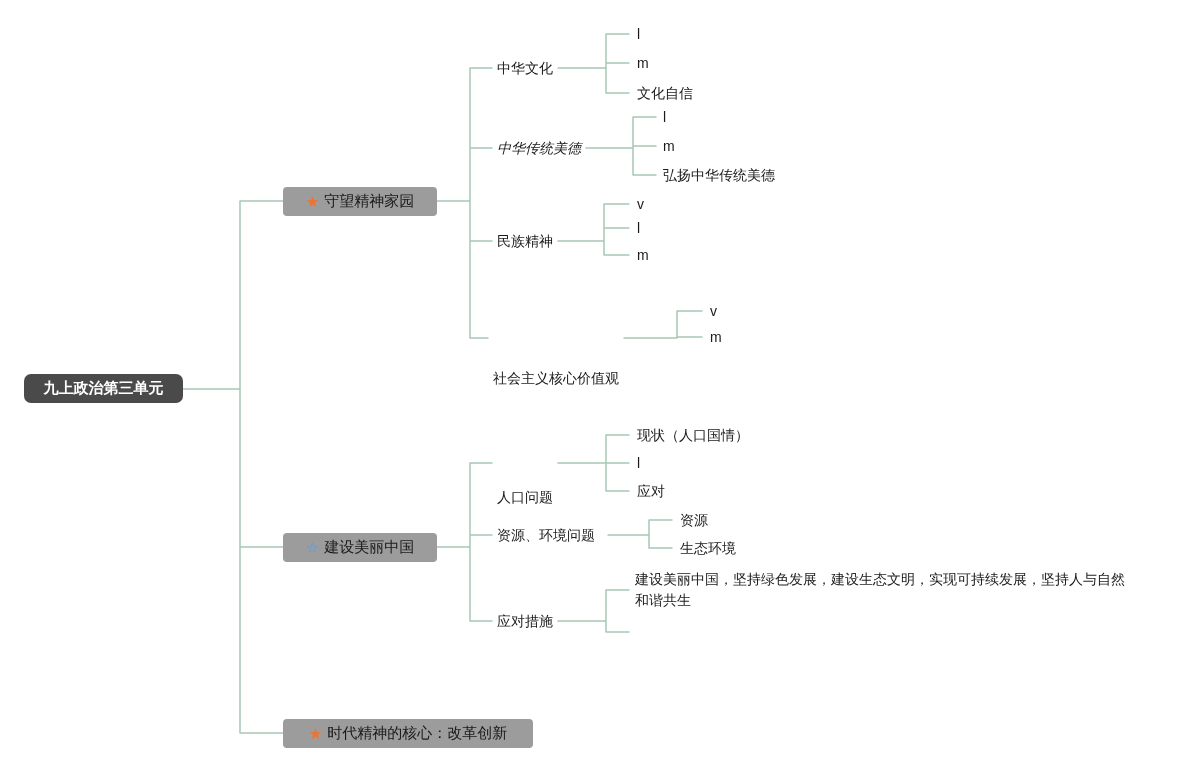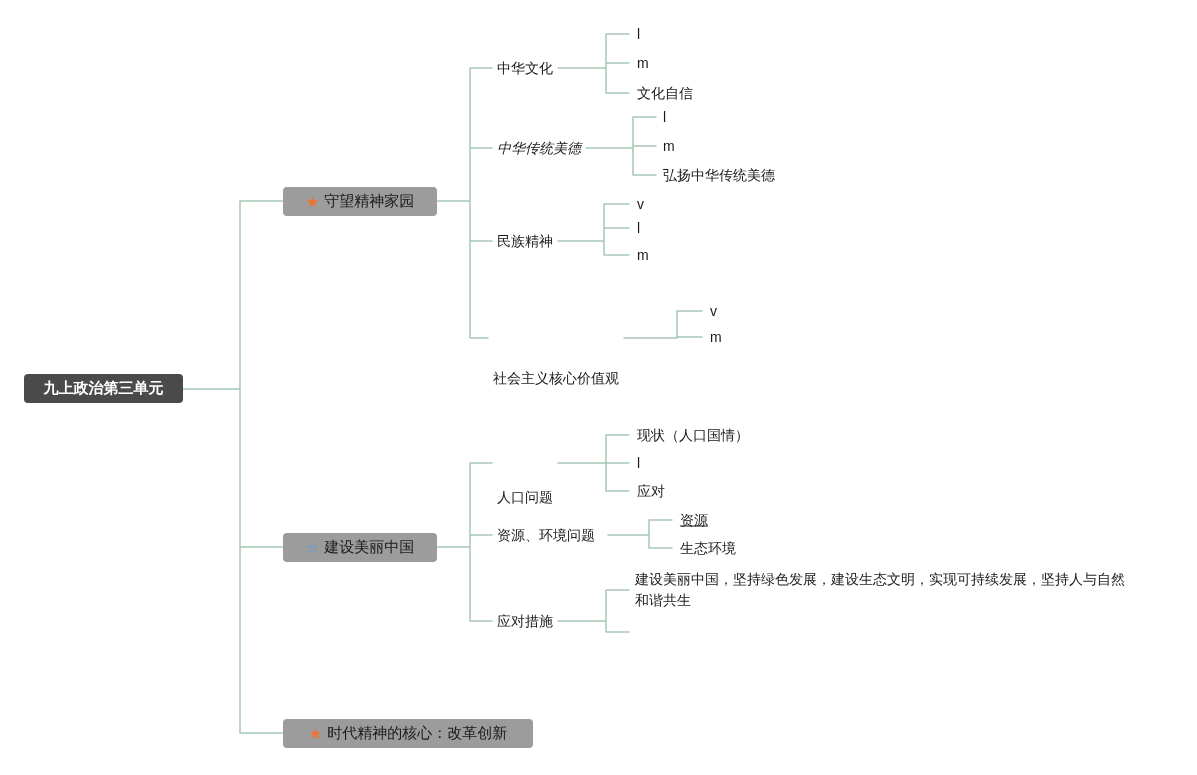--- a/index.html
+++ b/index.html
@@ -69,21 +69,21 @@
     <path d="M558 241 H604 M604 204 V255 M604 204 H629 M604 228 H629 M604 255 H629"></path>
     <path d="M624 338 H677 M677 311 V337 M677 311 H702 M677 337 H702"></path>
 
     <path d="M437 547 H470 M470 463 V621 M470 463 H492 M470 535 H492 M470 621 H492"></path>
 
     <path d="M558 463 H606 M606 435 V491 M606 435 H629 M606 463 H629 M606 491 H629"></path>
     <path d="M608 535 H649 M649 520 V548 M649 520 H672 M649 548 H672"></path>
     <path d="M558 621 H606 M606 590 V632 M606 590 H629 M606 632 H629"></path>
   </svg>
 
-  <div class="box root" style="left:24px; top:374px; width:159px;">
+  <div class="box root" style="left:24px; top:374px; width:159px;border-radius:7px;">
     <span class="box-label">九上政治第三单元</span>
   </div>
 
   <div class="box branch" style="left:283px; top:187px; width:154px;">
     <span class="star star-orange">★</span>
     <span class="box-label">守望精神家园</span>
   </div>
 
   <div class="box branch" style="left:283px; top:533px; width:154px;">
     <span class="star star-blue">☆</span>
@@ -116,18 +116,18 @@
   <div class="tnode" style="left:710px; top:337px;">m</div>
 
   <div class="tnode" style="left:497px; top:463px;margin-top:34px;">人口问题</div>
   <div class="tnode" style="left:497px; top:535px;">资源、环境问题</div>
   <div class="tnode" style="left:497px; top:621px;">应对措施</div>
 
   <div class="tnode" style="left:637px; top:435px;">现状（人口国情）</div>
   <div class="tnode" style="left:637px; top:463px;">l</div>
   <div class="tnode" style="left:637px; top:491px;">应对</div>
 
-  <div class="tnode" style="left:680px; top:520px;text-decoration:underline;">资源</div>
+  <div class="tnode" style="left:680px; top:520px;">资源</div>
   <div class="tnode" style="left:680px; top:548px;">生态环境</div>
 
   <div class="tnode wide" style="left:635px; top:590px; width:498px;">建设美丽中国，坚持绿色发展，建设生态文明，实现可持续发展，坚持人与自然和谐共生</div>
 
 </div>
 
 </body></html>

